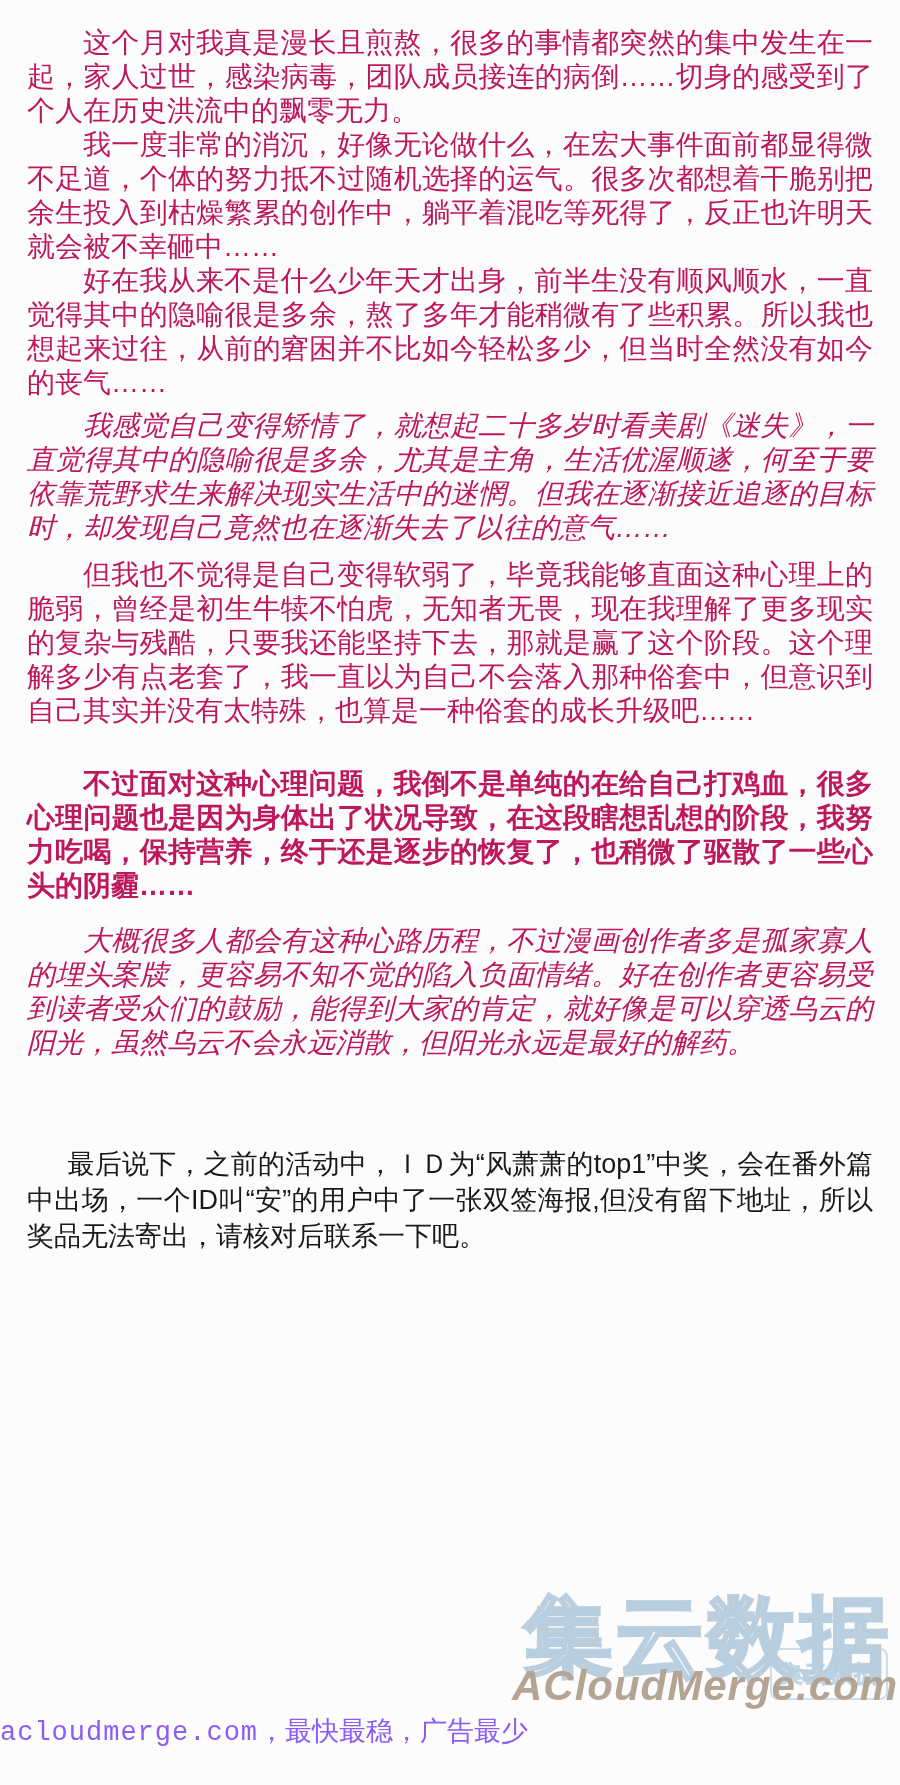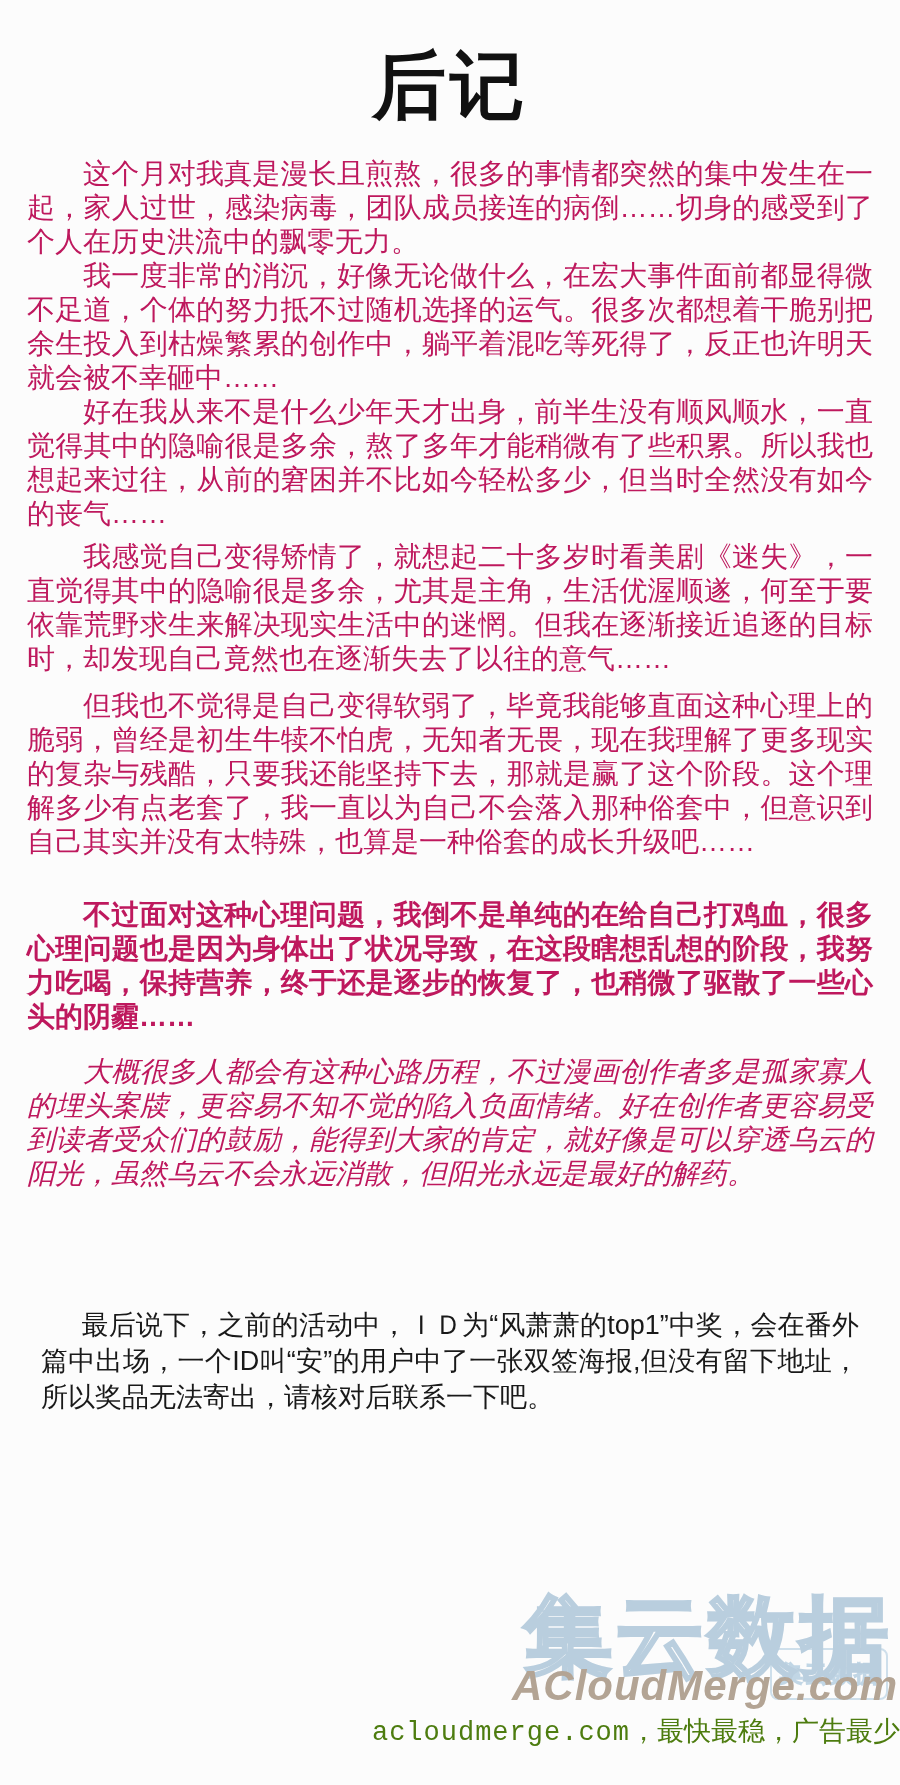--- a/index.html
+++ b/index.html
@@ -30,28 +30,28 @@
     margin-top: 26px;
     padding: 0 27px;
     font-size: 28px;
     line-height: 34px;
     text-align: justify;
     color: #be185d;
   }
   .content p {
     text-indent: 2em;
   }
-  .gap-xs { margin-top: 9px; }
+  .gap-xs { margin-top: 9px; font-style: italic; }
   .gap-sm { margin-top: 13px; }
   .gap-md { margin-top: 21px; font-style: italic; }
   .gap-lg { margin-top: 39px; font-weight: bold; }
   .gap-xl { margin-top: 46px; }
   .notice {
-    margin-top: 116px;
-    padding: 0 41px;
+    margin-top: 86px;
+    padding: 0 27px;
     font-size: 27px;
     line-height: 36px;
     text-align: justify;
     text-indent: 1.5em;
     color: #191919;
   }
   .watermark-cn {
     position: absolute;
     top: 1578px;
     right: 8px;
@@ -94,38 +94,37 @@
     letter-spacing: 1px;
     color: #b3a494;
     white-space: nowrap;
     z-index: 3;
   }
   .footer {
     position: absolute;
     top: 1712px;
     left: 0;
     width: 100%;
-    text-align: right;
+    text-align: left;
     font-size: 27px;
     line-height: 38px;
-    color: #4d7c0f;
+    color: #8b5cf6;
     font-family: "Liberation Serif", "DejaVu Serif", serif;
     z-index: 4;
   }
   .footer .domain {
     font-family: "Liberation Mono", "DejaVu Sans Mono", monospace;
     letter-spacing: 1px;
   }
 </style>
 </head>
 <body>
 
 <div class="page">
 
-  <h1 class="page-title">后记</h1>
 
   <div class="content">
     <p>这个月对我真是漫长且煎熬，很多的事情都突然的集中发生在一起，家人过世，感染病毒，团队成员接连的病倒……切身的感受到了个人在历史洪流中的飘零无力。</p>
     <p>我一度非常的消沉，好像无论做什么，在宏大事件面前都显得微不足道，个体的努力抵不过随机选择的运气。很多次都想着干脆别把余生投入到枯燥繁累的创作中，躺平着混吃等死得了，反正也许明天就会被不幸砸中……</p>
     <p>好在我从来不是什么少年天才出身，前半生没有顺风顺水，一直觉得其中的隐喻很是多余，熬了多年才能稍微有了些积累。所以我也想起来过往，从前的窘困并不比如今轻松多少，但当时全然没有如今的丧气……</p>
     <p class="gap-xs">我感觉自己变得矫情了，就想起二十多岁时看美剧《迷失》，一直觉得其中的隐喻很是多余，尤其是主角，生活优渥顺遂，何至于要依靠荒野求生来解决现实生活中的迷惘。但我在逐渐接近追逐的目标时，却发现自己竟然也在逐渐失去了以往的意气……</p>
     <p class="gap-sm">但我也不觉得是自己变得软弱了，毕竟我能够直面这种心理上的脆弱，曾经是初生牛犊不怕虎，无知者无畏，现在我理解了更多现实的复杂与残酷，只要我还能坚持下去，那就是赢了这个阶段。这个理解多少有点老套了，我一直以为自己不会落入那种俗套中，但意识到自己其实并没有太特殊，也算是一种俗套的成长升级吧……</p>
     <p class="gap-lg">不过面对这种心理问题，我倒不是单纯的在给自己打鸡血，很多心理问题也是因为身体出了状况导致，在这段瞎想乱想的阶段，我努力吃喝，保持营养，终于还是逐步的恢复了，也稍微了驱散了一些心头的阴霾……</p>
     <p class="gap-md">大概很多人都会有这种心路历程，不过漫画创作者多是孤家寡人的埋头案牍，更容易不知不觉的陷入负面情绪。好在创作者更容易受到读者受众们的鼓励，能得到大家的肯定，就好像是可以穿透乌云的阳光，虽然乌云不会永远消散，但阳光永远是最好的解药。</p>
   </div>

